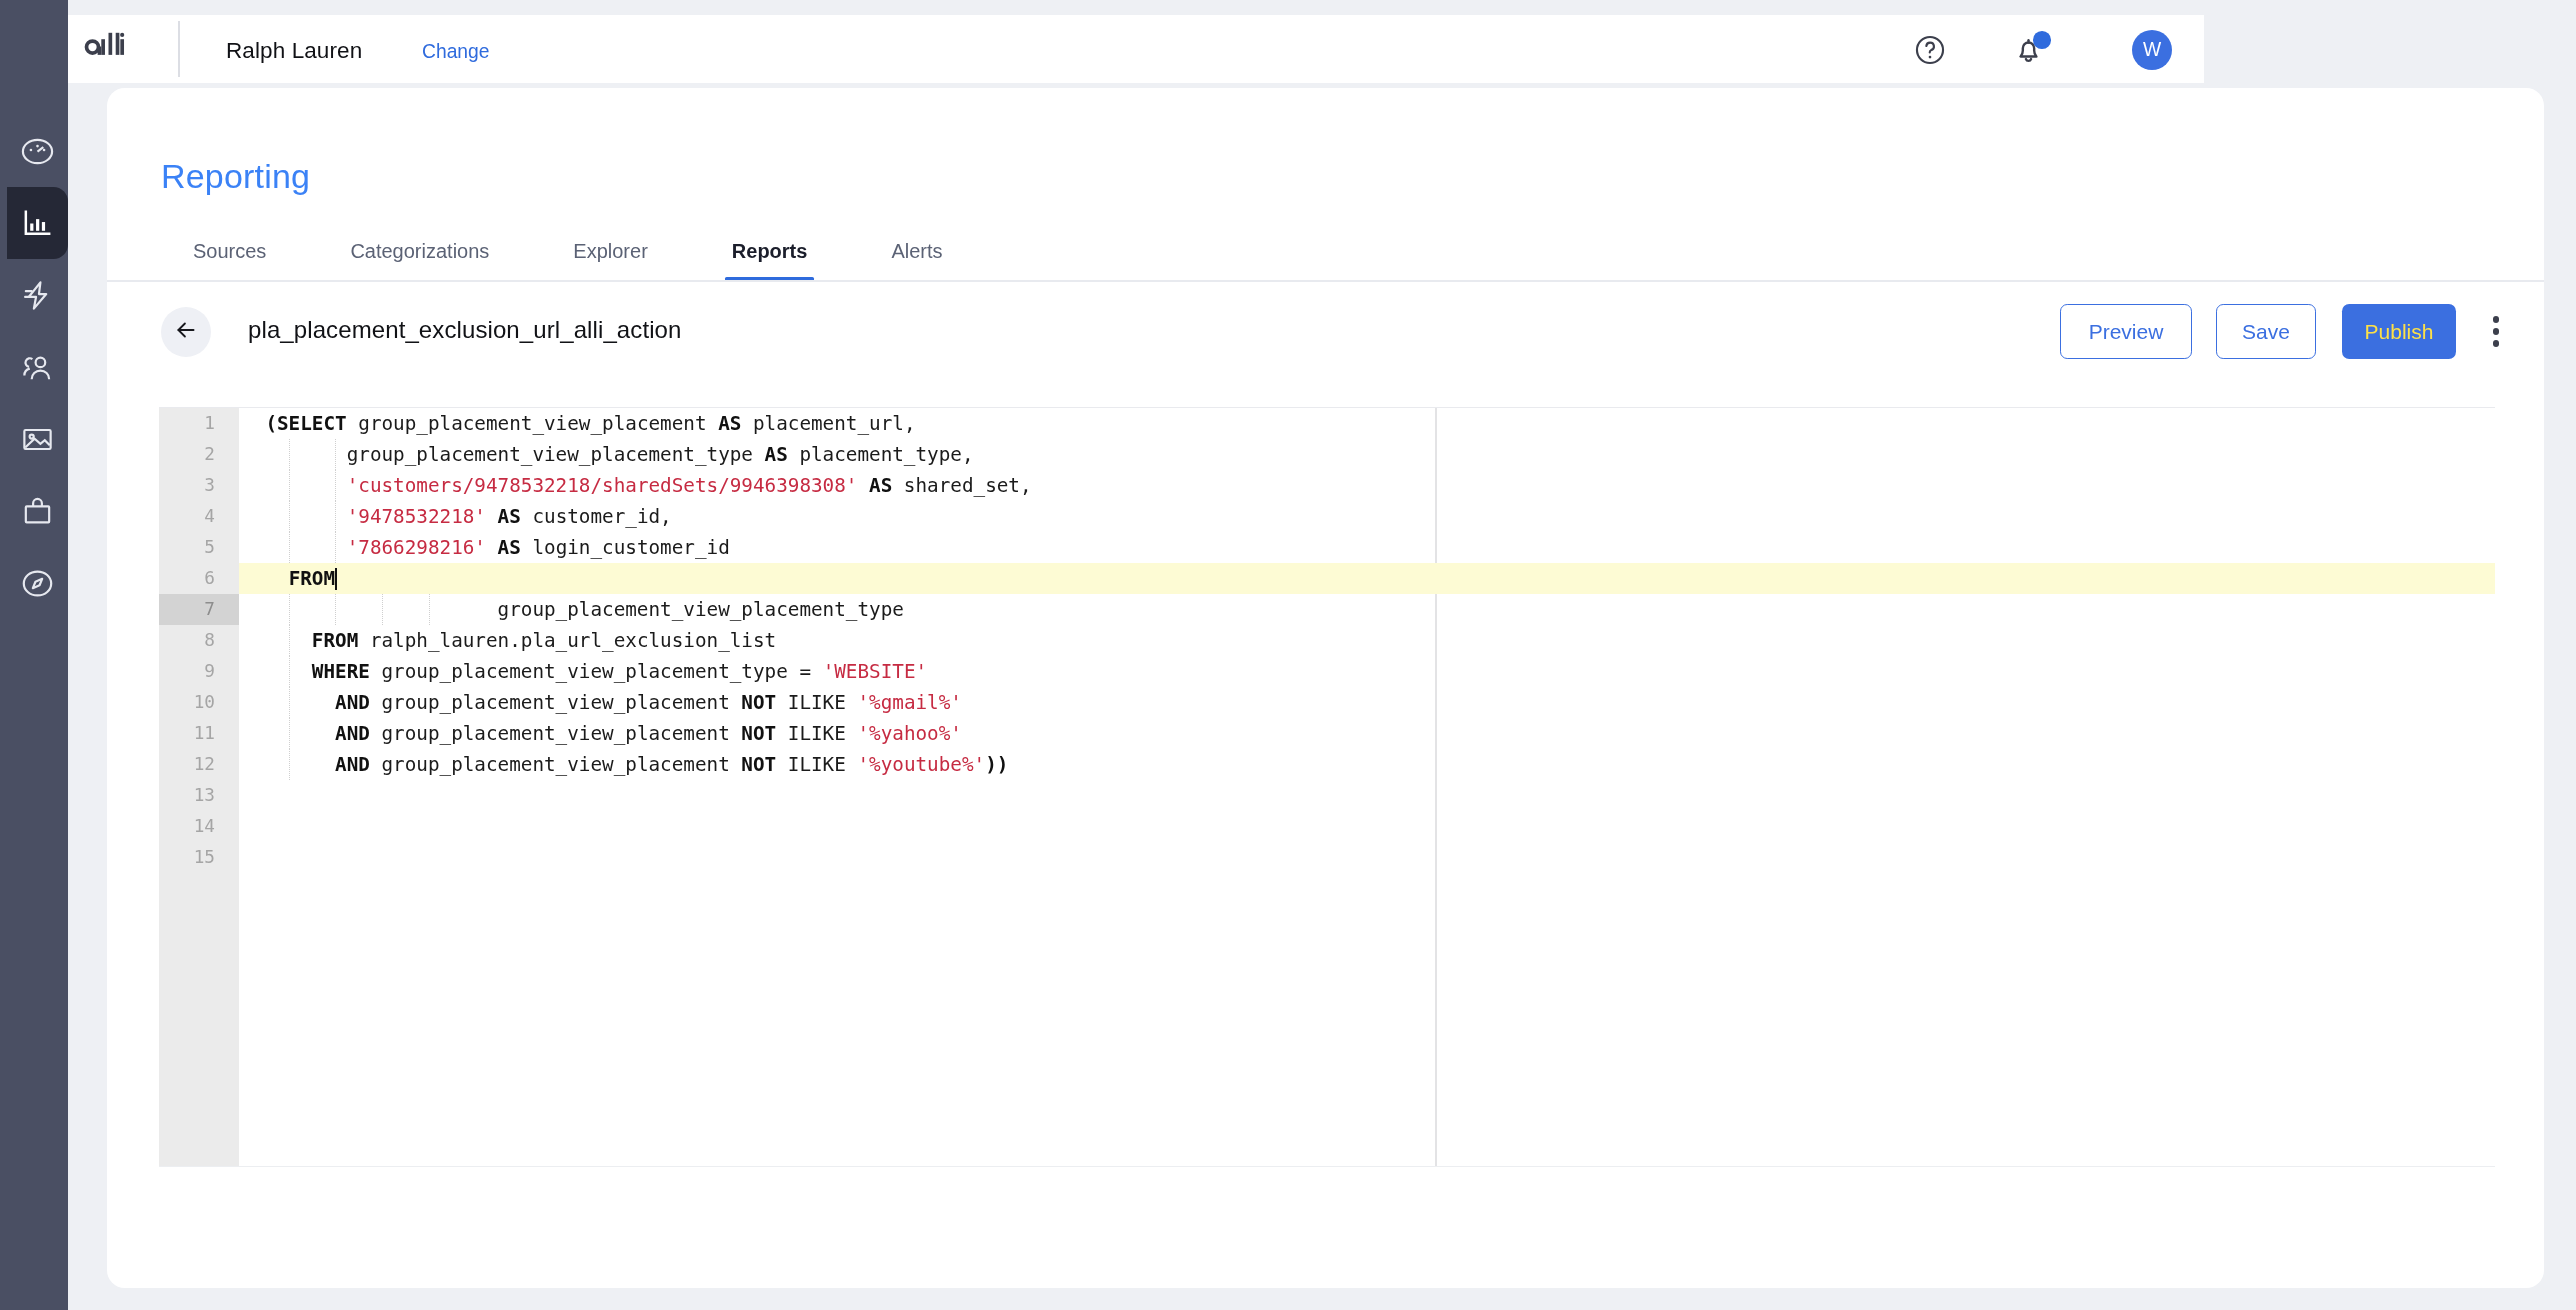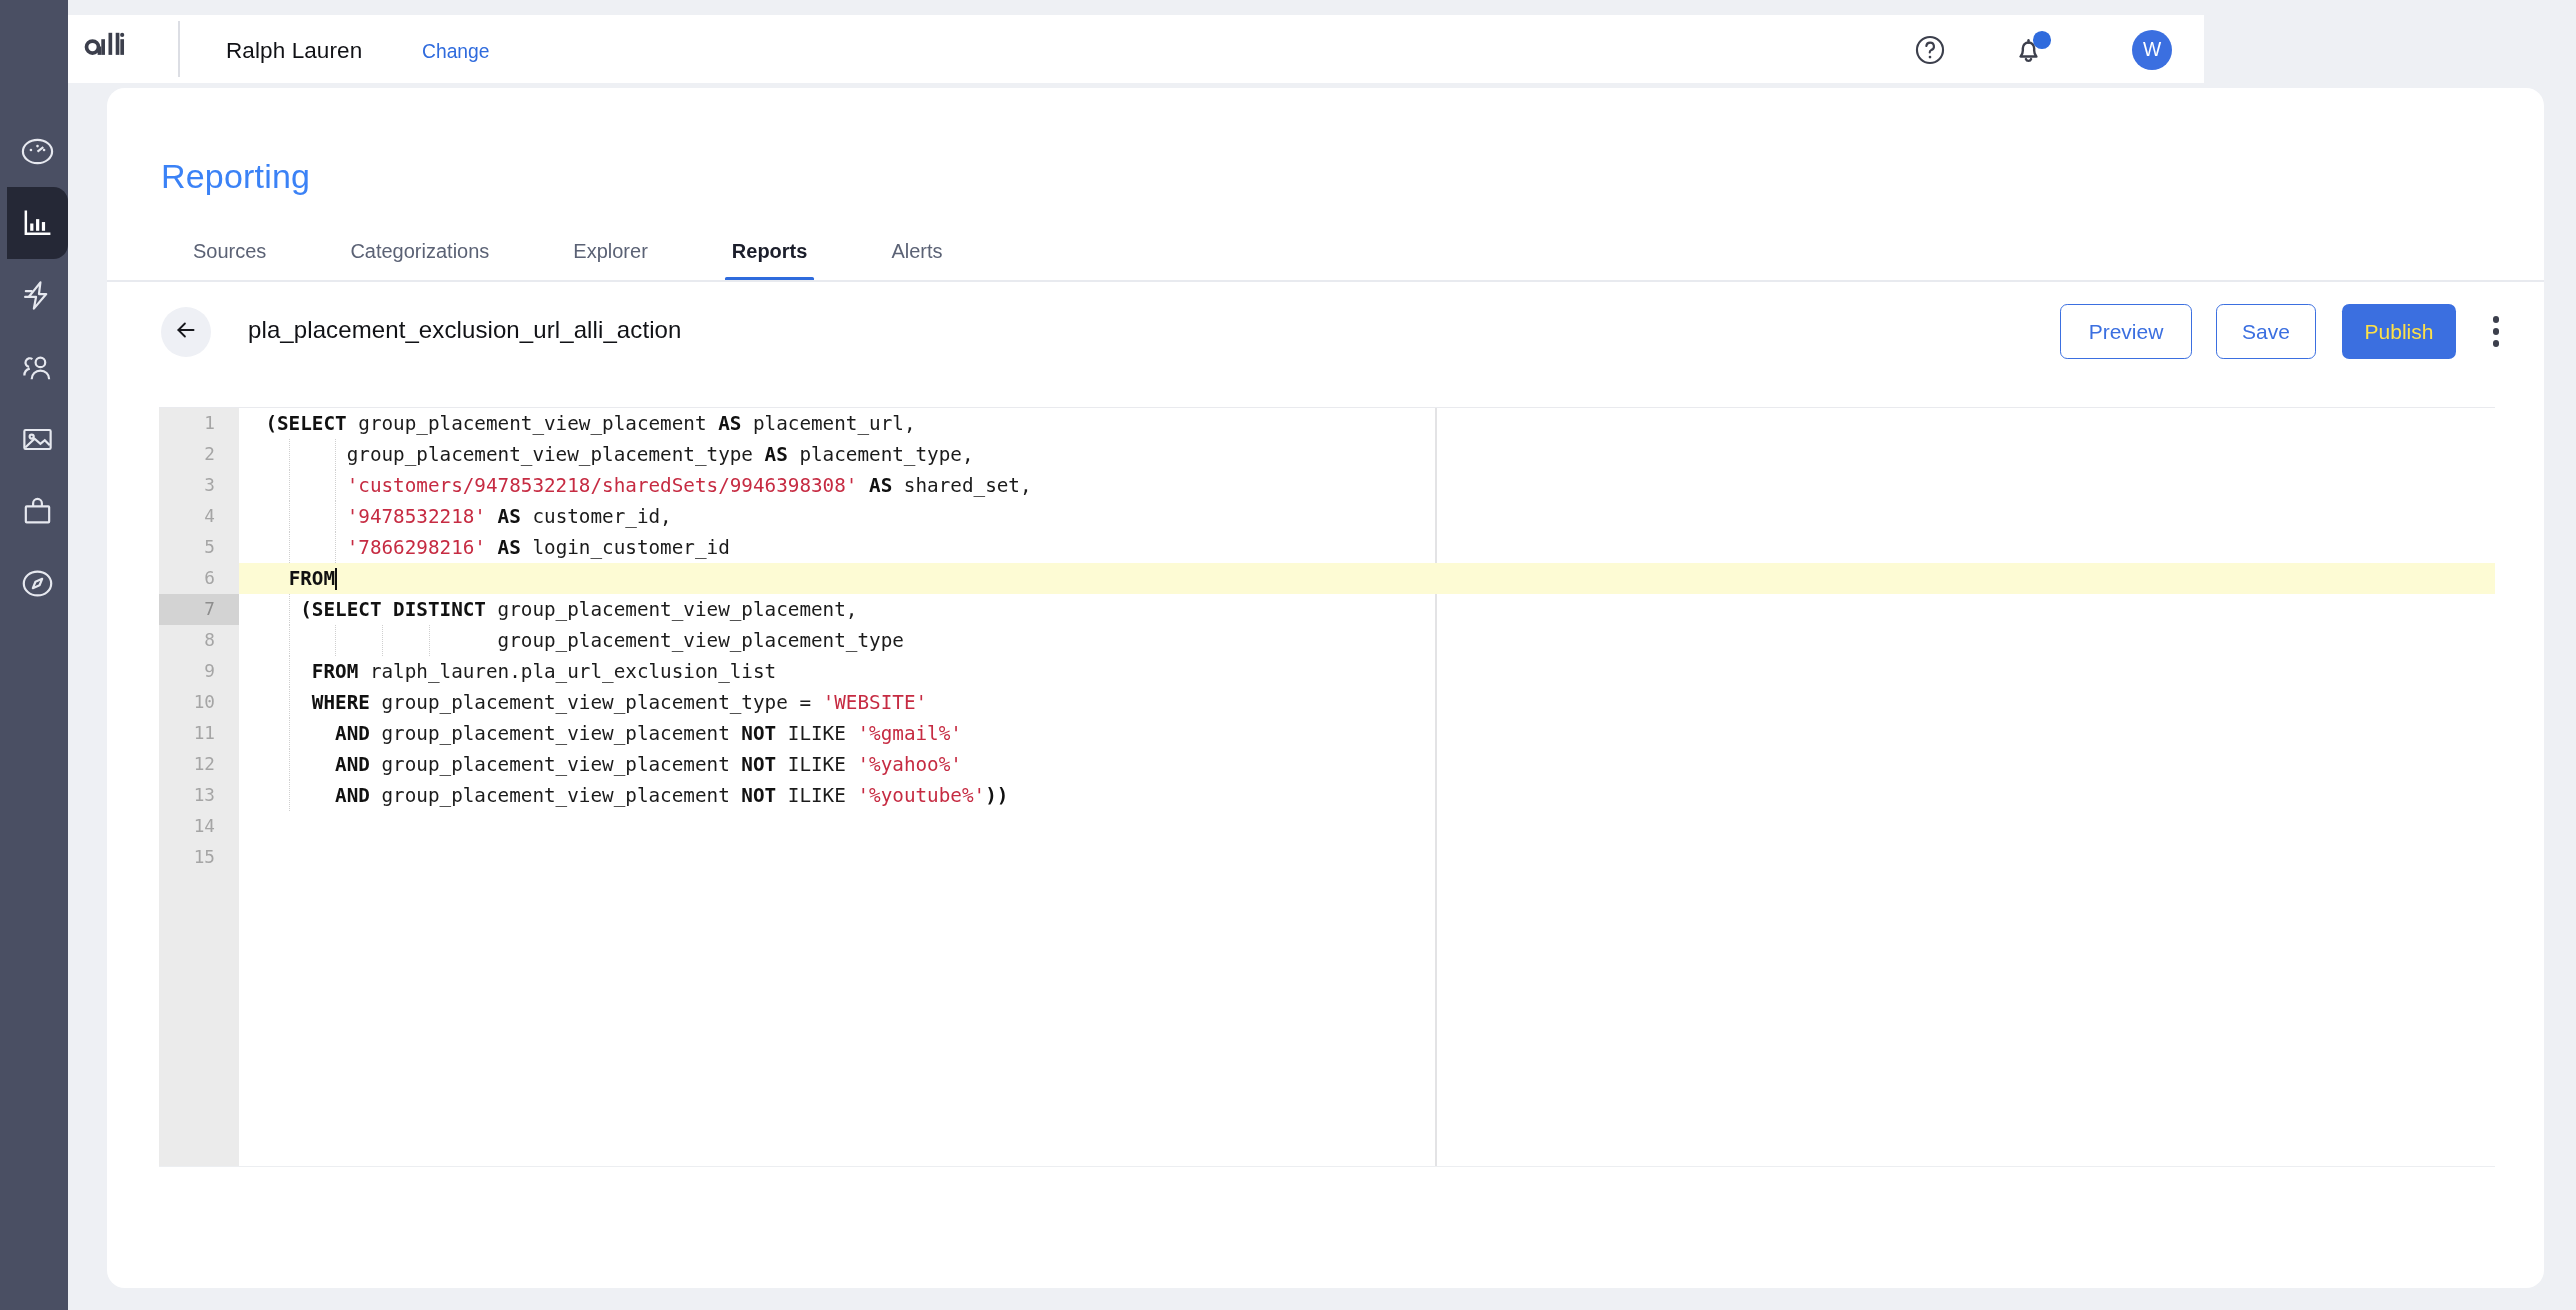--- a/index.html
+++ b/index.html
@@ -368,21 +368,20 @@
         <div class="code-line"><span class="indent-guide" style="left:50px;"></span><span class="indent-guide" style="left:96px;"></span>         group_placement_view_placement_type <span class="kw">AS</span> placement_type,</div>
 
         <div class="code-line"><span class="indent-guide" style="left:50px;"></span><span class="indent-guide" style="left:96px;"></span>         <span class="str">'customers/9478532218/sharedSets/9946398308'</span> <span class="kw">AS</span> shared_set,</div>
 
         <div class="code-line"><span class="indent-guide" style="left:50px;"></span><span class="indent-guide" style="left:96px;"></span>         <span class="str">'9478532218'</span> <span class="kw">AS</span> customer_id,</div>
 
         <div class="code-line"><span class="indent-guide" style="left:50px;"></span><span class="indent-guide" style="left:96px;"></span>         <span class="str">'7866298216'</span> <span class="kw">AS</span> login_customer_id</div>
 
         <div class="code-line cur">    <span class="kw">FROM</span><span class="caret"></span></div>
 
-        <div class="code-line"><span class="indent-guide" style="left:50px;"></span>     <span class="kw">(SELECT DISTINCT</span> group_placement_view_placement,</div>
 
         <div class="code-line"><span class="indent-guide" style="left:50px;"></span><span class="indent-guide" style="left:96px;"></span><span class="indent-guide" style="left:143px;"></span><span class="indent-guide" style="left:190px;"></span>                      group_placement_view_placement_type</div>
 
         <div class="code-line"><span class="indent-guide" style="left:50px;"></span>      <span class="kw">FROM</span> ralph_lauren.pla_url_exclusion_list</div>
 
         <div class="code-line"><span class="indent-guide" style="left:50px;"></span>      <span class="kw">WHERE</span> group_placement_view_placement_type = <span class="str">'WEBSITE'</span></div>
 
 
         <div class="code-line"><span class="indent-guide" style="left:50px;"></span>        <span class="kw">AND</span> group_placement_view_placement <span class="kw">NOT</span> ILIKE <span class="str">'%gmail%'</span></div>
 

